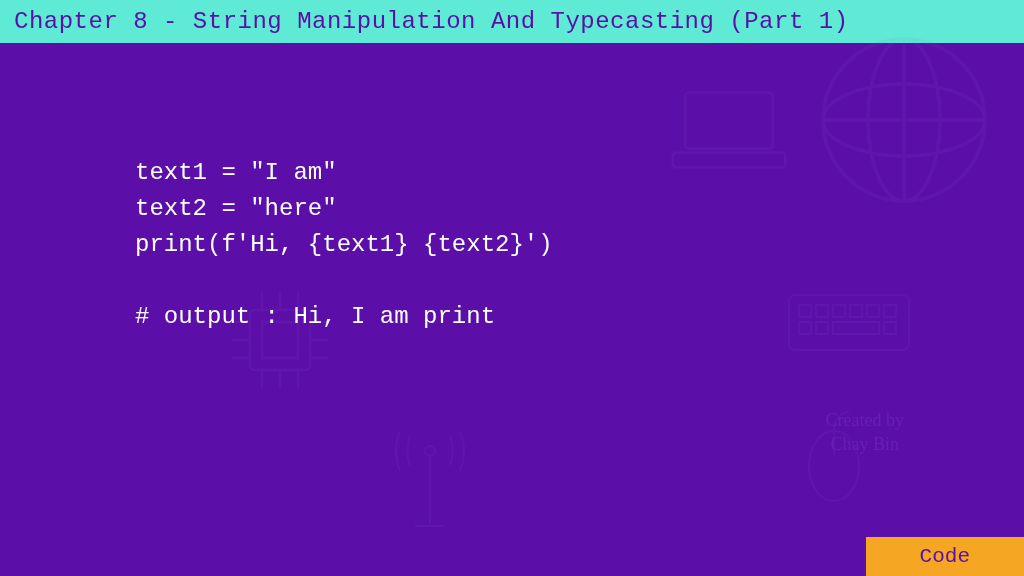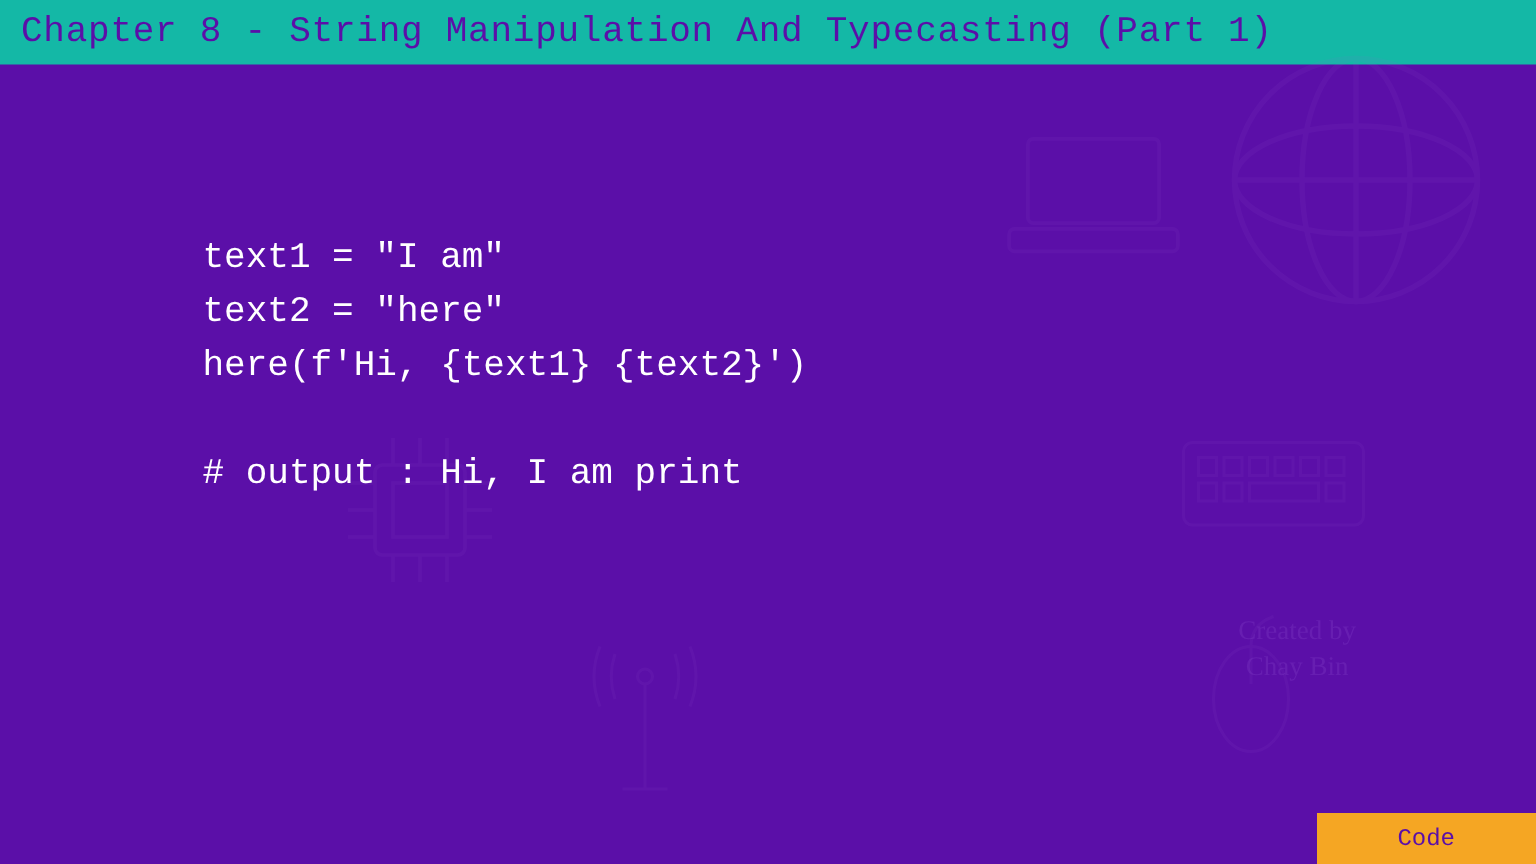--- a/index.html
+++ b/index.html
@@ -9,21 +9,21 @@
     }
     body {
       width: 1024px;
       height: 576px;
       background: #5b0fa8;
       position: relative;
       overflow: hidden;
       font-family: 'Courier New', Courier, monospace;
     }
     .header-bar {
-      background: #14b8a6;
+      background: #5eead4;
       color: #5b0fa8;
       font-size: 24px;
       font-weight: 500;
       padding: 8px 14px;
       font-family: 'Courier New', Courier, monospace;
       letter-spacing: 0.5px;
     }
     .code-area {
       position: absolute;
       top: 155px;
@@ -34,21 +34,21 @@
       line-height: 1.5;
       white-space: pre;
       font-weight: 500;
     }
     .footer-label {
       position: absolute;
       bottom: 0;
       right: 0;
       background: #f5a623;
       color: #5b0fa8;
-      font-size: 16px;
+      font-size: 21px;
       font-weight: 500;
       padding: 8px 54px;
       font-family: 'Courier New', Courier, monospace;
     }
     .bg-decoration {
       position: absolute;
       opacity: 0.08;
       stroke: #9b5fd8;
       fill: none;
       stroke-width: 2;
@@ -163,21 +163,21 @@
 </svg>
 
 <svg class="bg-decoration mouse" viewBox="0 0 80 100">
   <ellipse cx="40" cy="60" rx="25" ry="35"></ellipse>
   <line x1="40" y1="25" x2="40" y2="50"></line>
   <path d="M 40 25 Q 40 10 55 5"></path>
 </svg>
 
 <div class="code-area"><span>text1 = "I am"</span>
 <span>text2 = "here"</span>
-<span>here(f'Hi, {text1} {text2}')</span>
+<span>print(f'Hi, {text1} {text2}')</span>
 <span></span>
 <span># output : Hi, I am print</span></div>
 
 <div class="credit">
   <div>Created by</div>
   <div>Chay Bin</div>
 </div>
 
 <div class="footer-label">
   <span>Code</span>

